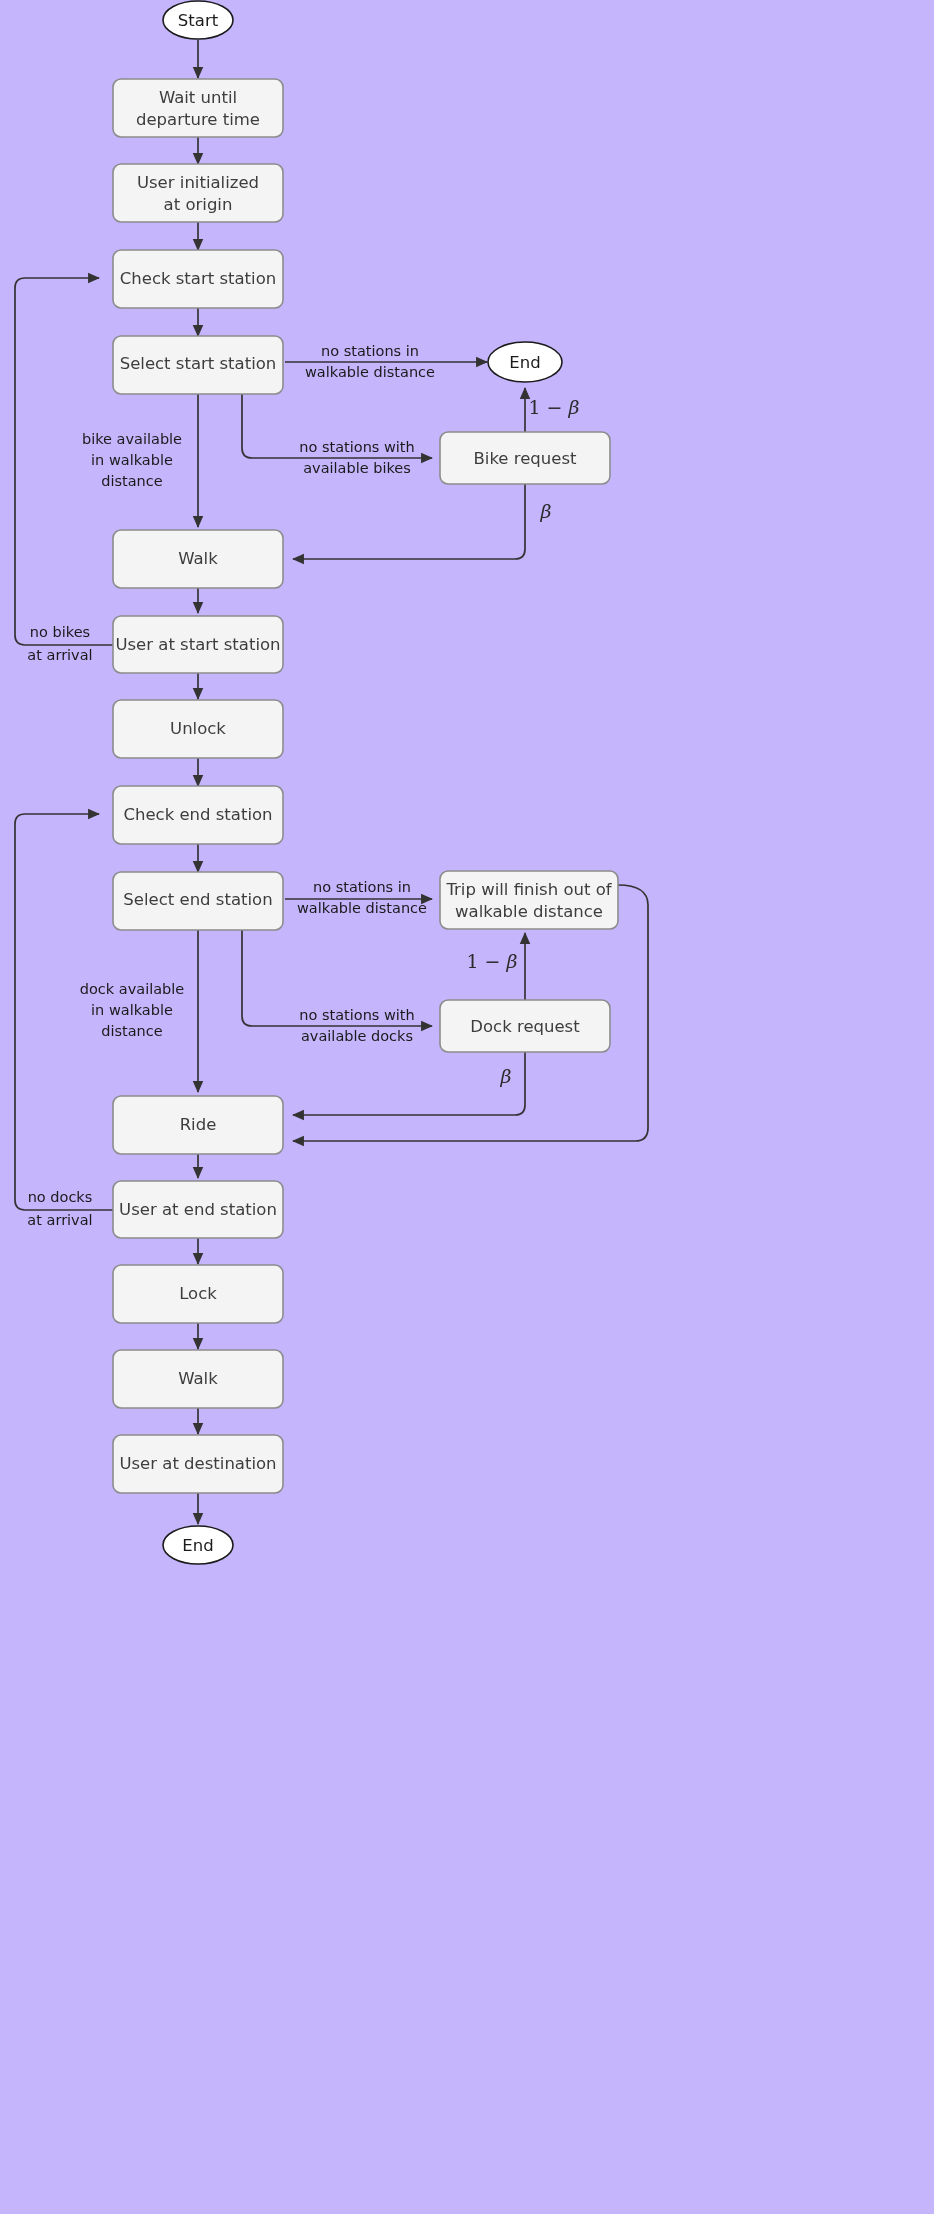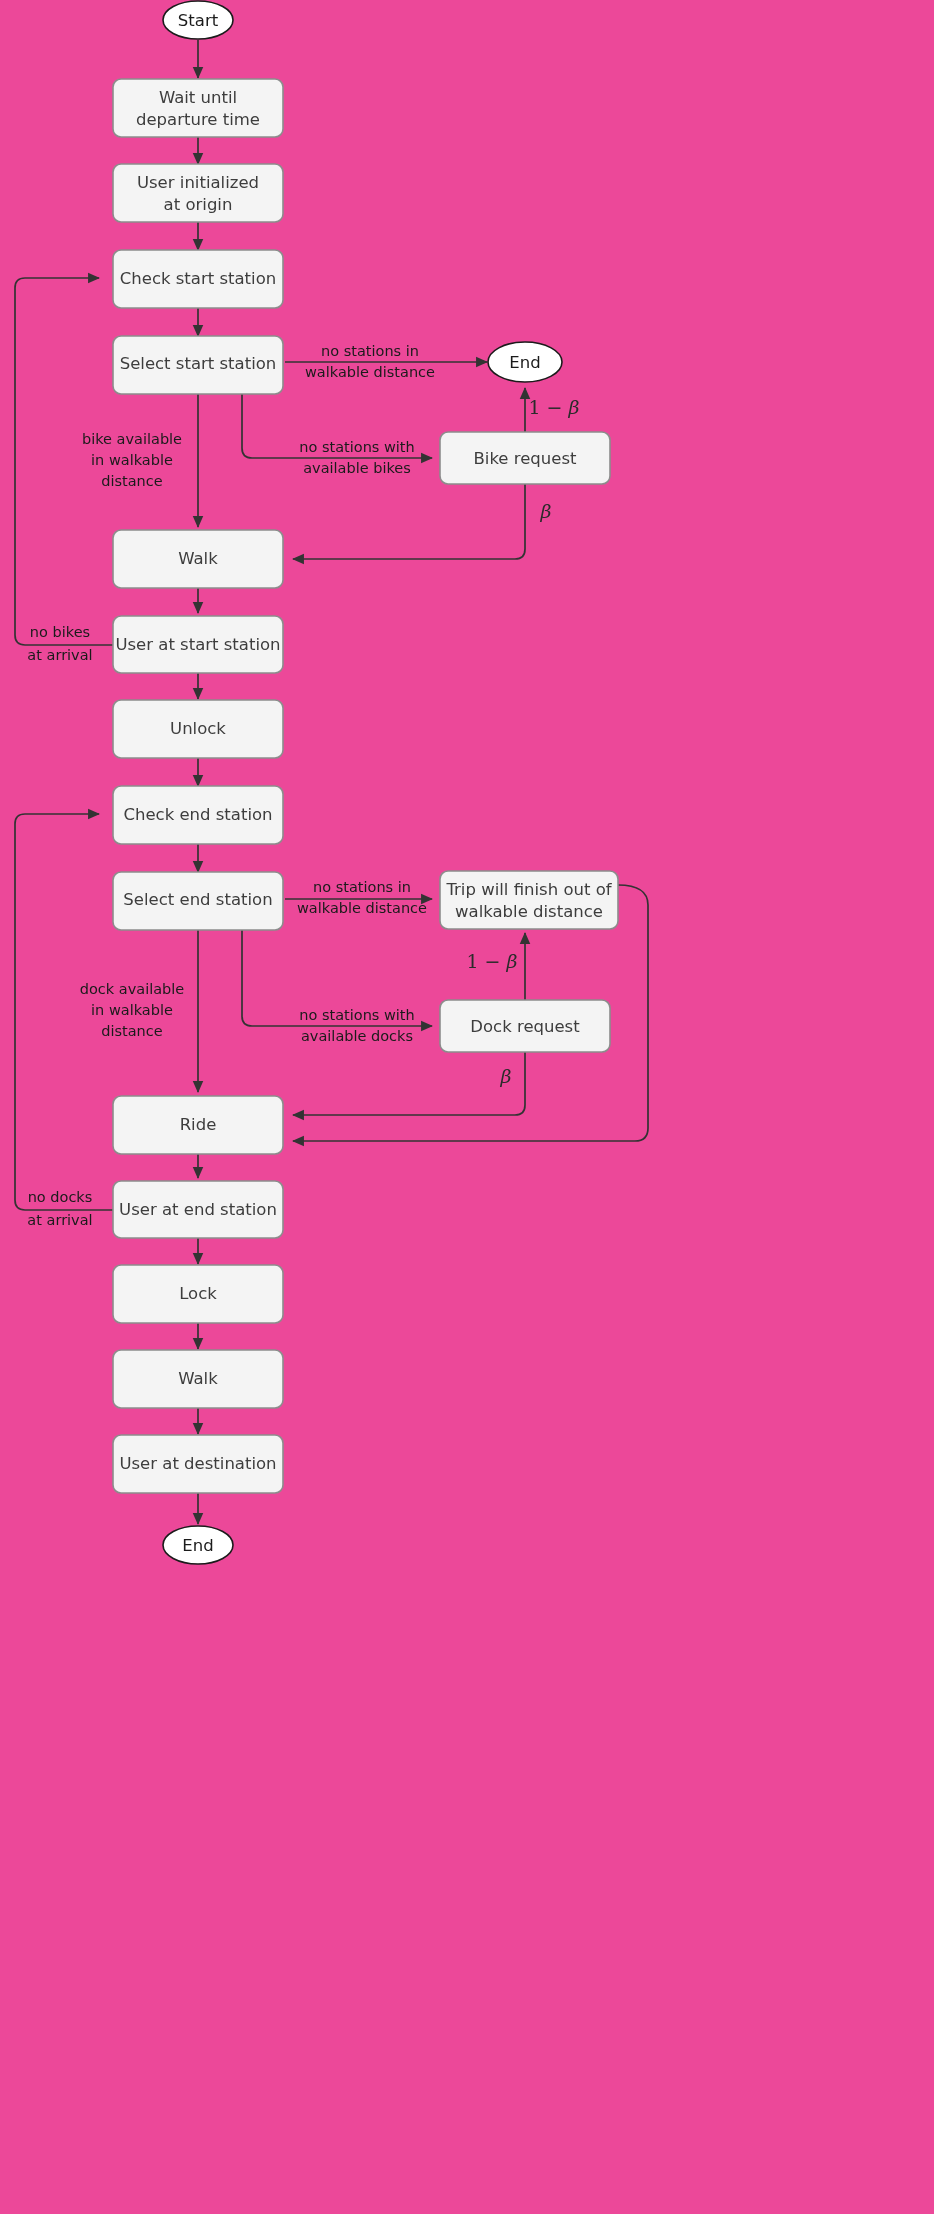--- a/index.html
+++ b/index.html
@@ -7,21 +7,21 @@
     padding: 0;
     background: #ffffff;
   }
   body {
     font-family: "DejaVu Sans", "Liberation Sans", sans-serif;
   }
   #diagram-root {
     position: relative;
     width: 934px;
     height: 2214px;
-    background: #ec4899;
+    background: #c4b5fd;
     overflow: hidden;
   }
   svg#flow {
     display: block;
     width: 934px;
     height: 2214px;
   }
   .node-box {
     fill: #f4f4f4;
     stroke: #8c8c8c;

